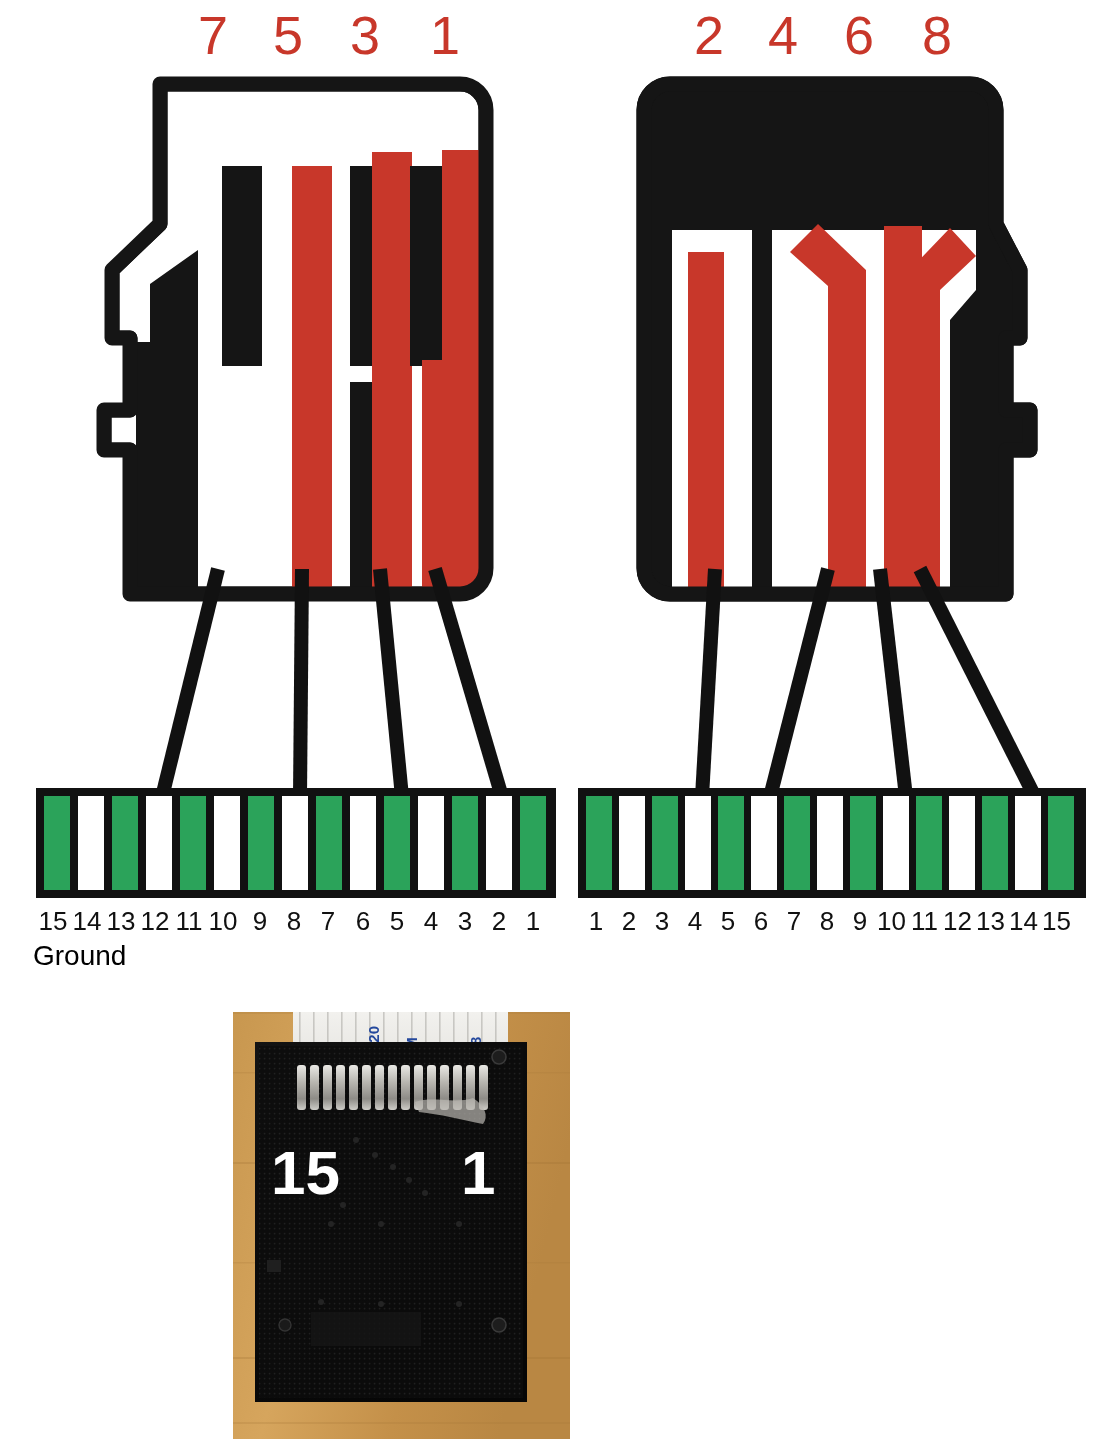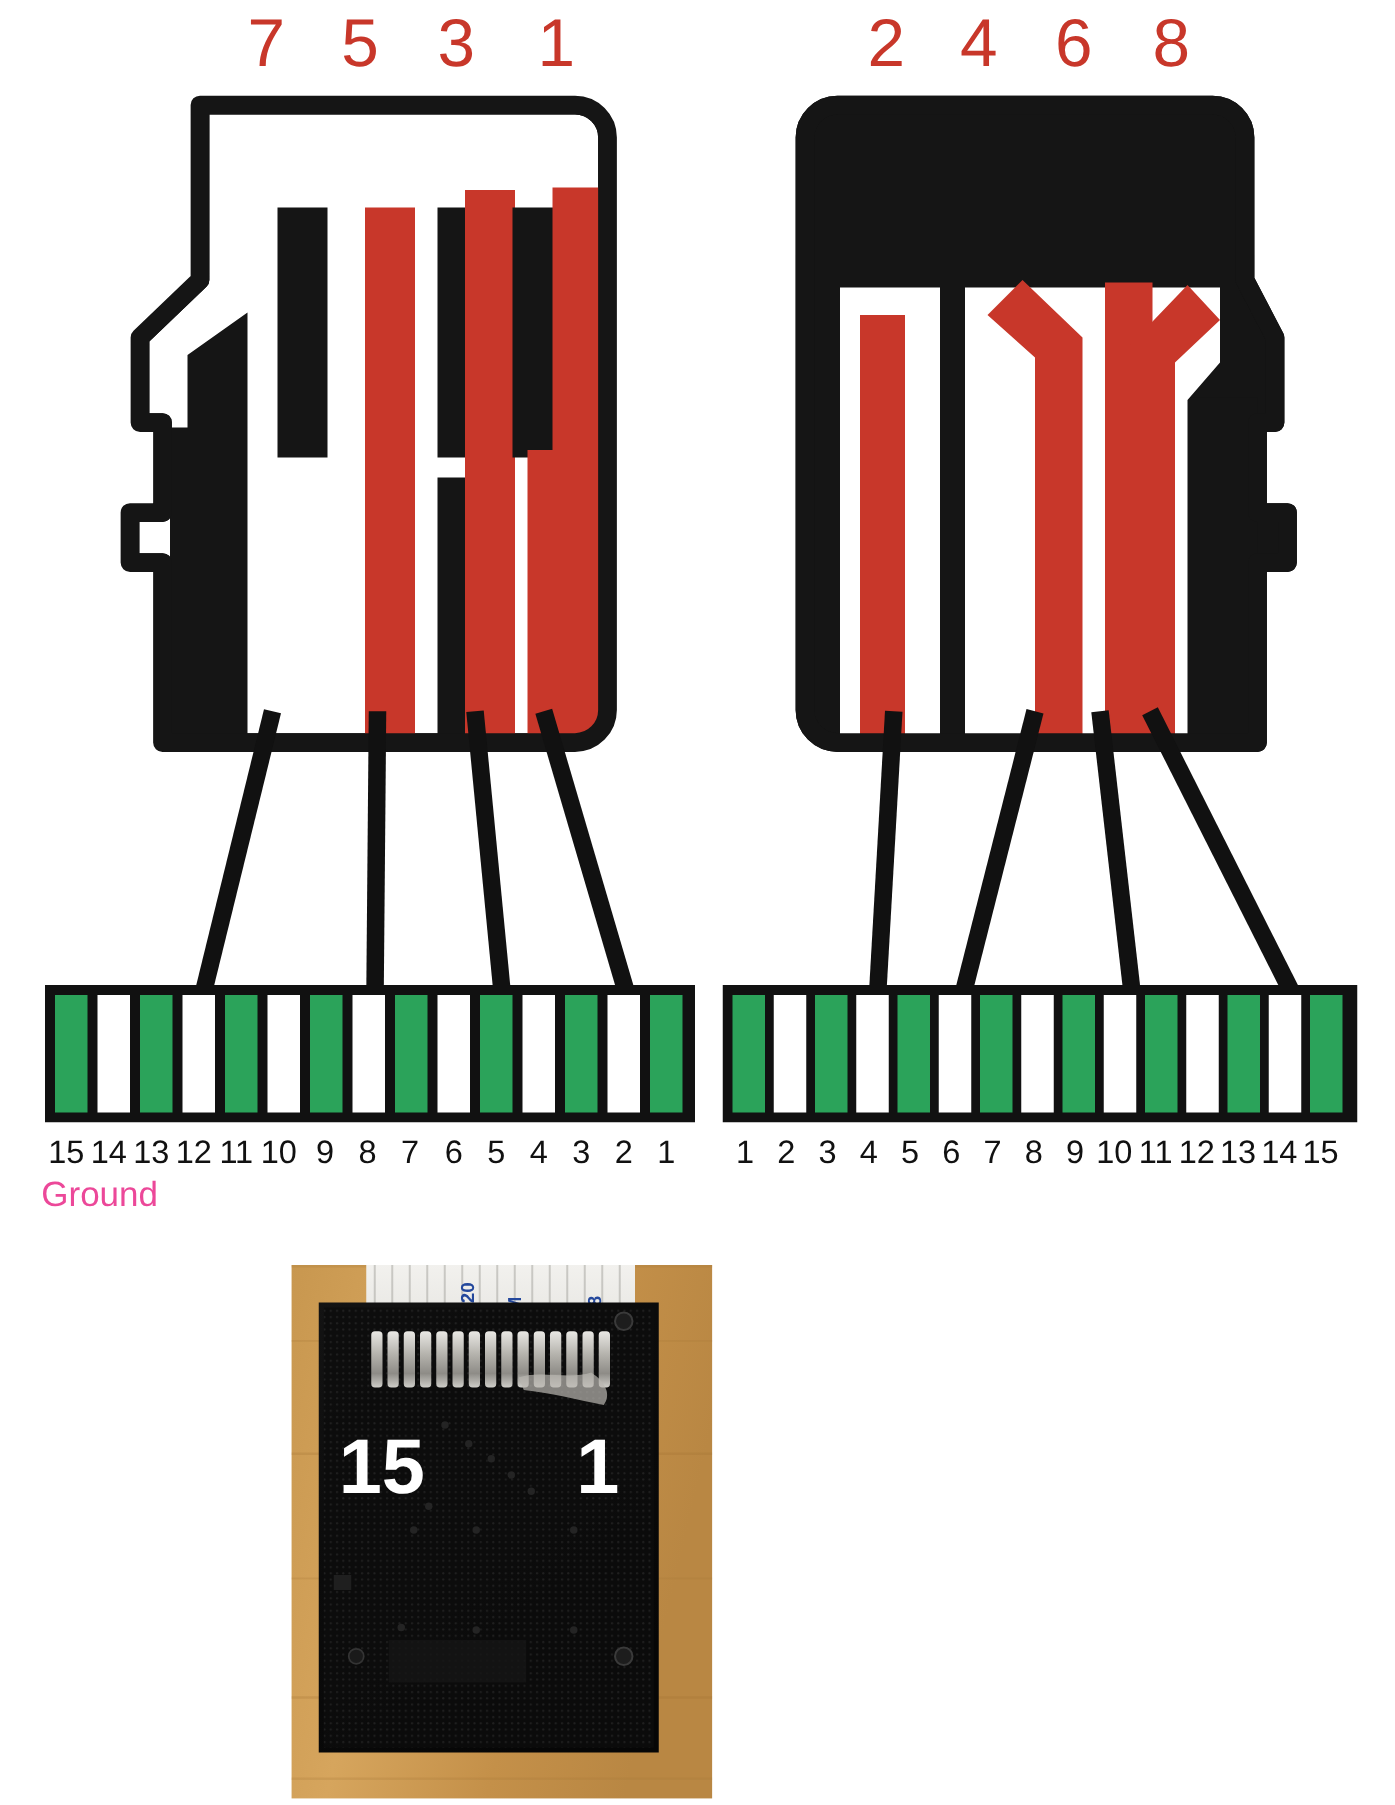--- a/index.html
+++ b/index.html
@@ -30,21 +30,21 @@
   .conn-label {
     position: absolute;
     font-size: 26px;
     color: #111111;
     text-align: center;
     line-height: 1;
   }
   .ground-label {
     position: absolute;
     font-size: 28px;
-    color: #ec4899;
+    color: #000000;
     line-height: 1;
   }
   .photo-wrap {
     position: absolute;
     left: 233px;
     top: 1012px;
     width: 337px;
     height: 427px;
     overflow: hidden;
   }

